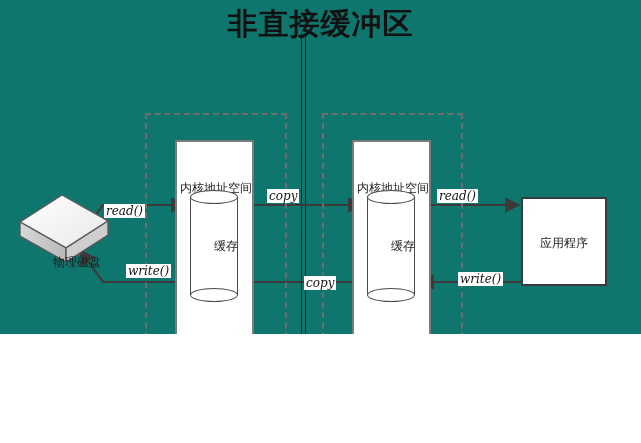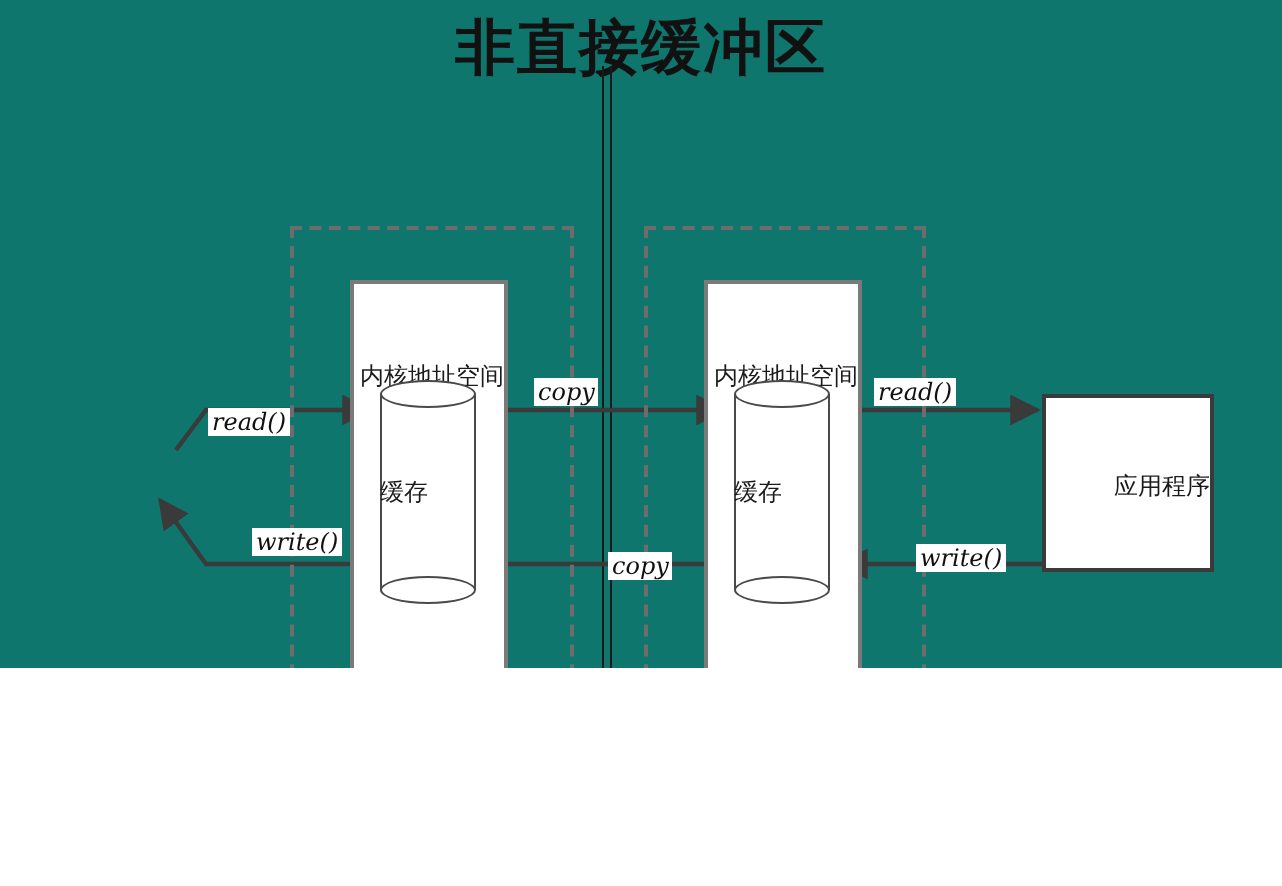--- a/index.html
+++ b/index.html
@@ -96,40 +96,40 @@
     border-radius: 50%;
     box-sizing: border-box;
     background: #ffffff;
   }
   .cyl-top { top: 0; }
   .cyl-bottom { top: 98px; background: transparent; }
   .cyl-label {
     position: absolute;
     left: 0; top: 48px;
     width: 48px;
-    text-align: left;
+    text-align: right;
     font-size: 12px;
     color: #1a1a1a;
     font-family: "DejaVu Serif", "Liberation Serif", serif;
   }
 
   
   #app-box {
     position: absolute;
     left: 521px; top: 197px;
     width: 86px; height: 89px;
     border: 2px solid #3a3a3a;
     box-sizing: border-box;
     background: #ffffff;
   }
   #app-box .app-label {
     position: absolute;
     top: 36px; left: 0;
     width: 100%;
-    text-align: right;
+    text-align: center;
     font-size: 12px;
     color: #1a1a1a;
     font-family: "DejaVu Serif", "Liberation Serif", serif;
   }
 
   
   #disk { position: absolute; left: 18px; top: 192px; width: 95px; height: 78px; }
   .disk-caption {
     position: absolute;
     left: 14px; top: 62px;
@@ -177,20 +177,38 @@
 
     <path d="M 238 205 L 362 205" stroke="#3a3a3a" stroke-width="2.2" fill="none" marker-end="url(#arrow)"></path>
 
     <path d="M 415 282 L 240 282" stroke="#3a3a3a" stroke-width="2.2" fill="none" marker-end="url(#arrow)"></path>
 
     <path d="M 415 205 L 519 205" stroke="#3a3a3a" stroke-width="2.2" fill="none" marker-end="url(#arrow)"></path>
 
     <path d="M 521 282 L 420 282" stroke="#3a3a3a" stroke-width="2.2" fill="none" marker-end="url(#arrow)"></path>
   </svg>
 
+  <div id="disk">
+    <svg width="95" height="78" viewBox="0 0 95 78">
+      <defs>
+        <linearGradient id="diskTop" x1="0" y1="0" x2="1" y2="1">
+          <stop offset="0%" stop-color="#ffffff"></stop>
+          <stop offset="100%" stop-color="#e8e8e8"></stop>
+        </linearGradient>
+        <linearGradient id="diskSide" x1="0" y1="0" x2="1" y2="0">
+          <stop offset="0%" stop-color="#d8d8d8"></stop>
+          <stop offset="100%" stop-color="#b9b9b9"></stop>
+        </linearGradient>
+      </defs>
+      <polygon points="2,30 44,3 90,29 48,56" fill="url(#diskTop)" stroke="#5a5a5a" stroke-width="1.4"></polygon>
+      <polygon points="2,30 2,44 48,70 48,56" fill="url(#diskSide)" stroke="#5a5a5a" stroke-width="1.4"></polygon>
+      <polygon points="48,56 48,70 90,43 90,29" fill="#cfcfcf" stroke="#5a5a5a" stroke-width="1.4"></polygon>
+    </svg>
+    <div class="disk-caption">物理磁盘</div>
+  </div>
 
   <div class="dashed-box" id="kernel-dashed"></div>
   <div class="space-box" id="kernel-space">
     <div class="space-label">内核地址空间</div>
   </div>
   <div class="cylinder" id="kernel-cyl">
     <div class="cyl-body"></div>
     <div class="cyl-bottom"></div>
     <div class="cyl-top"></div>
     <div class="cyl-label">缓存</div>

